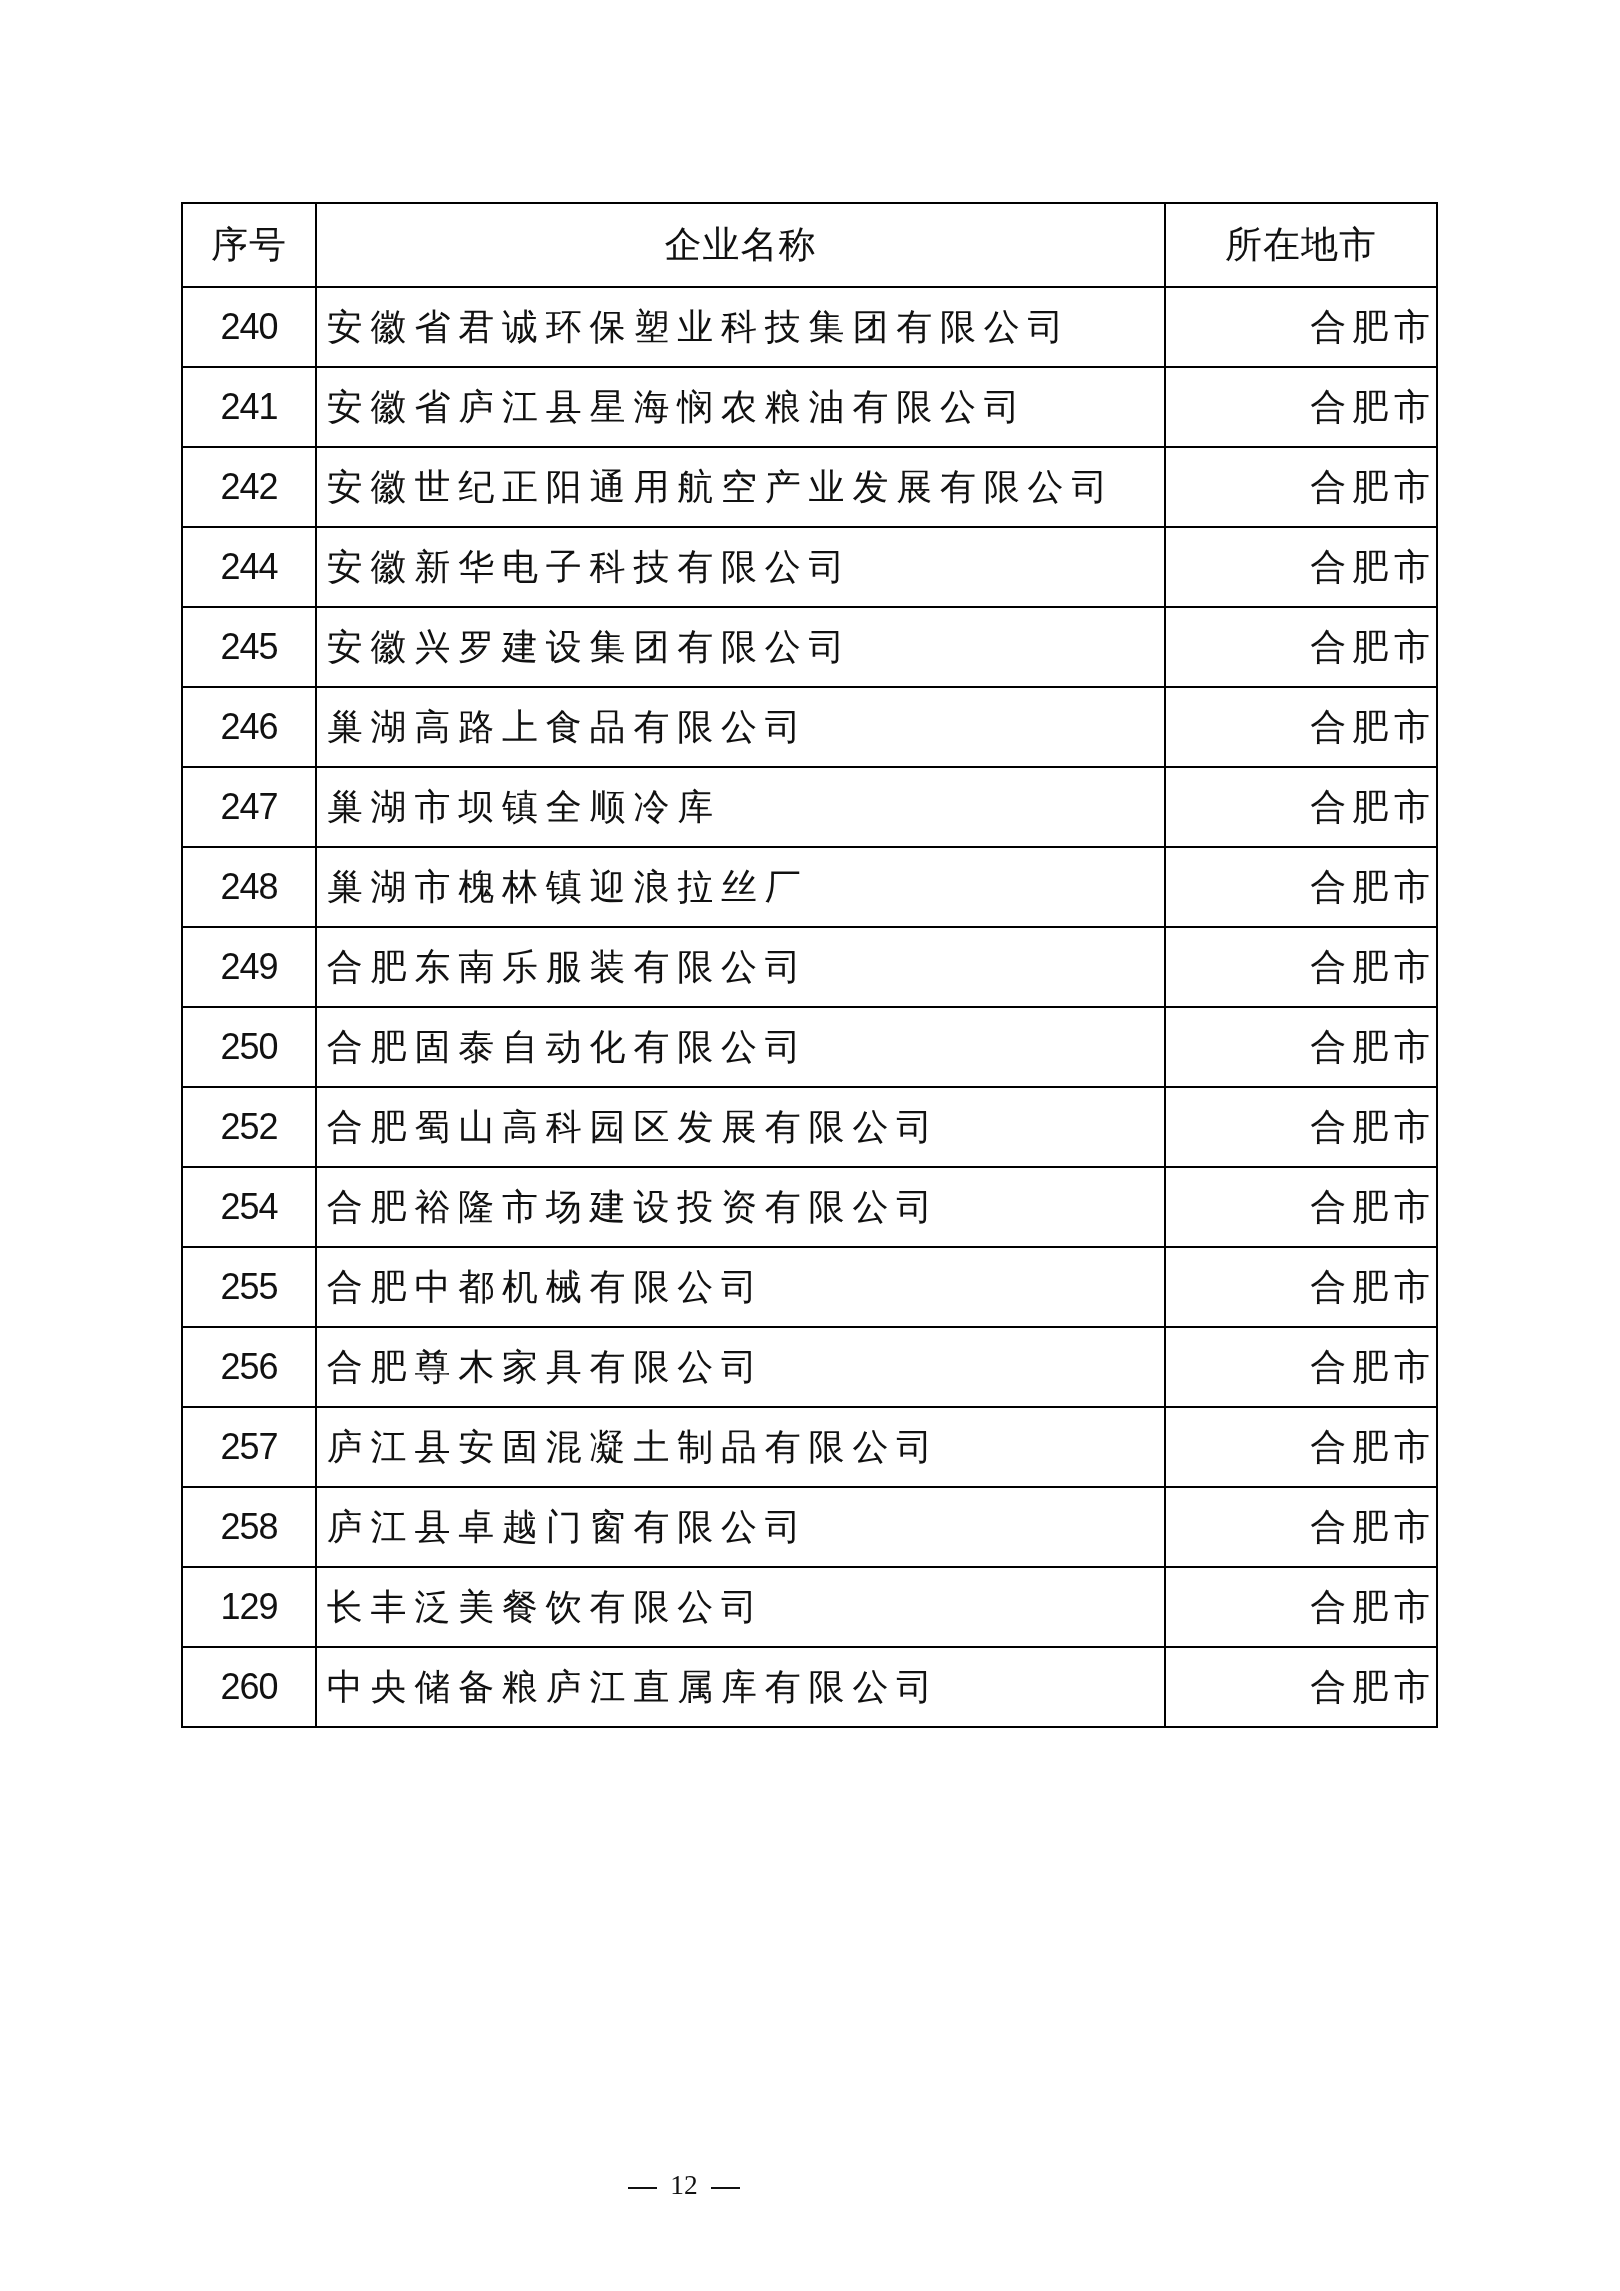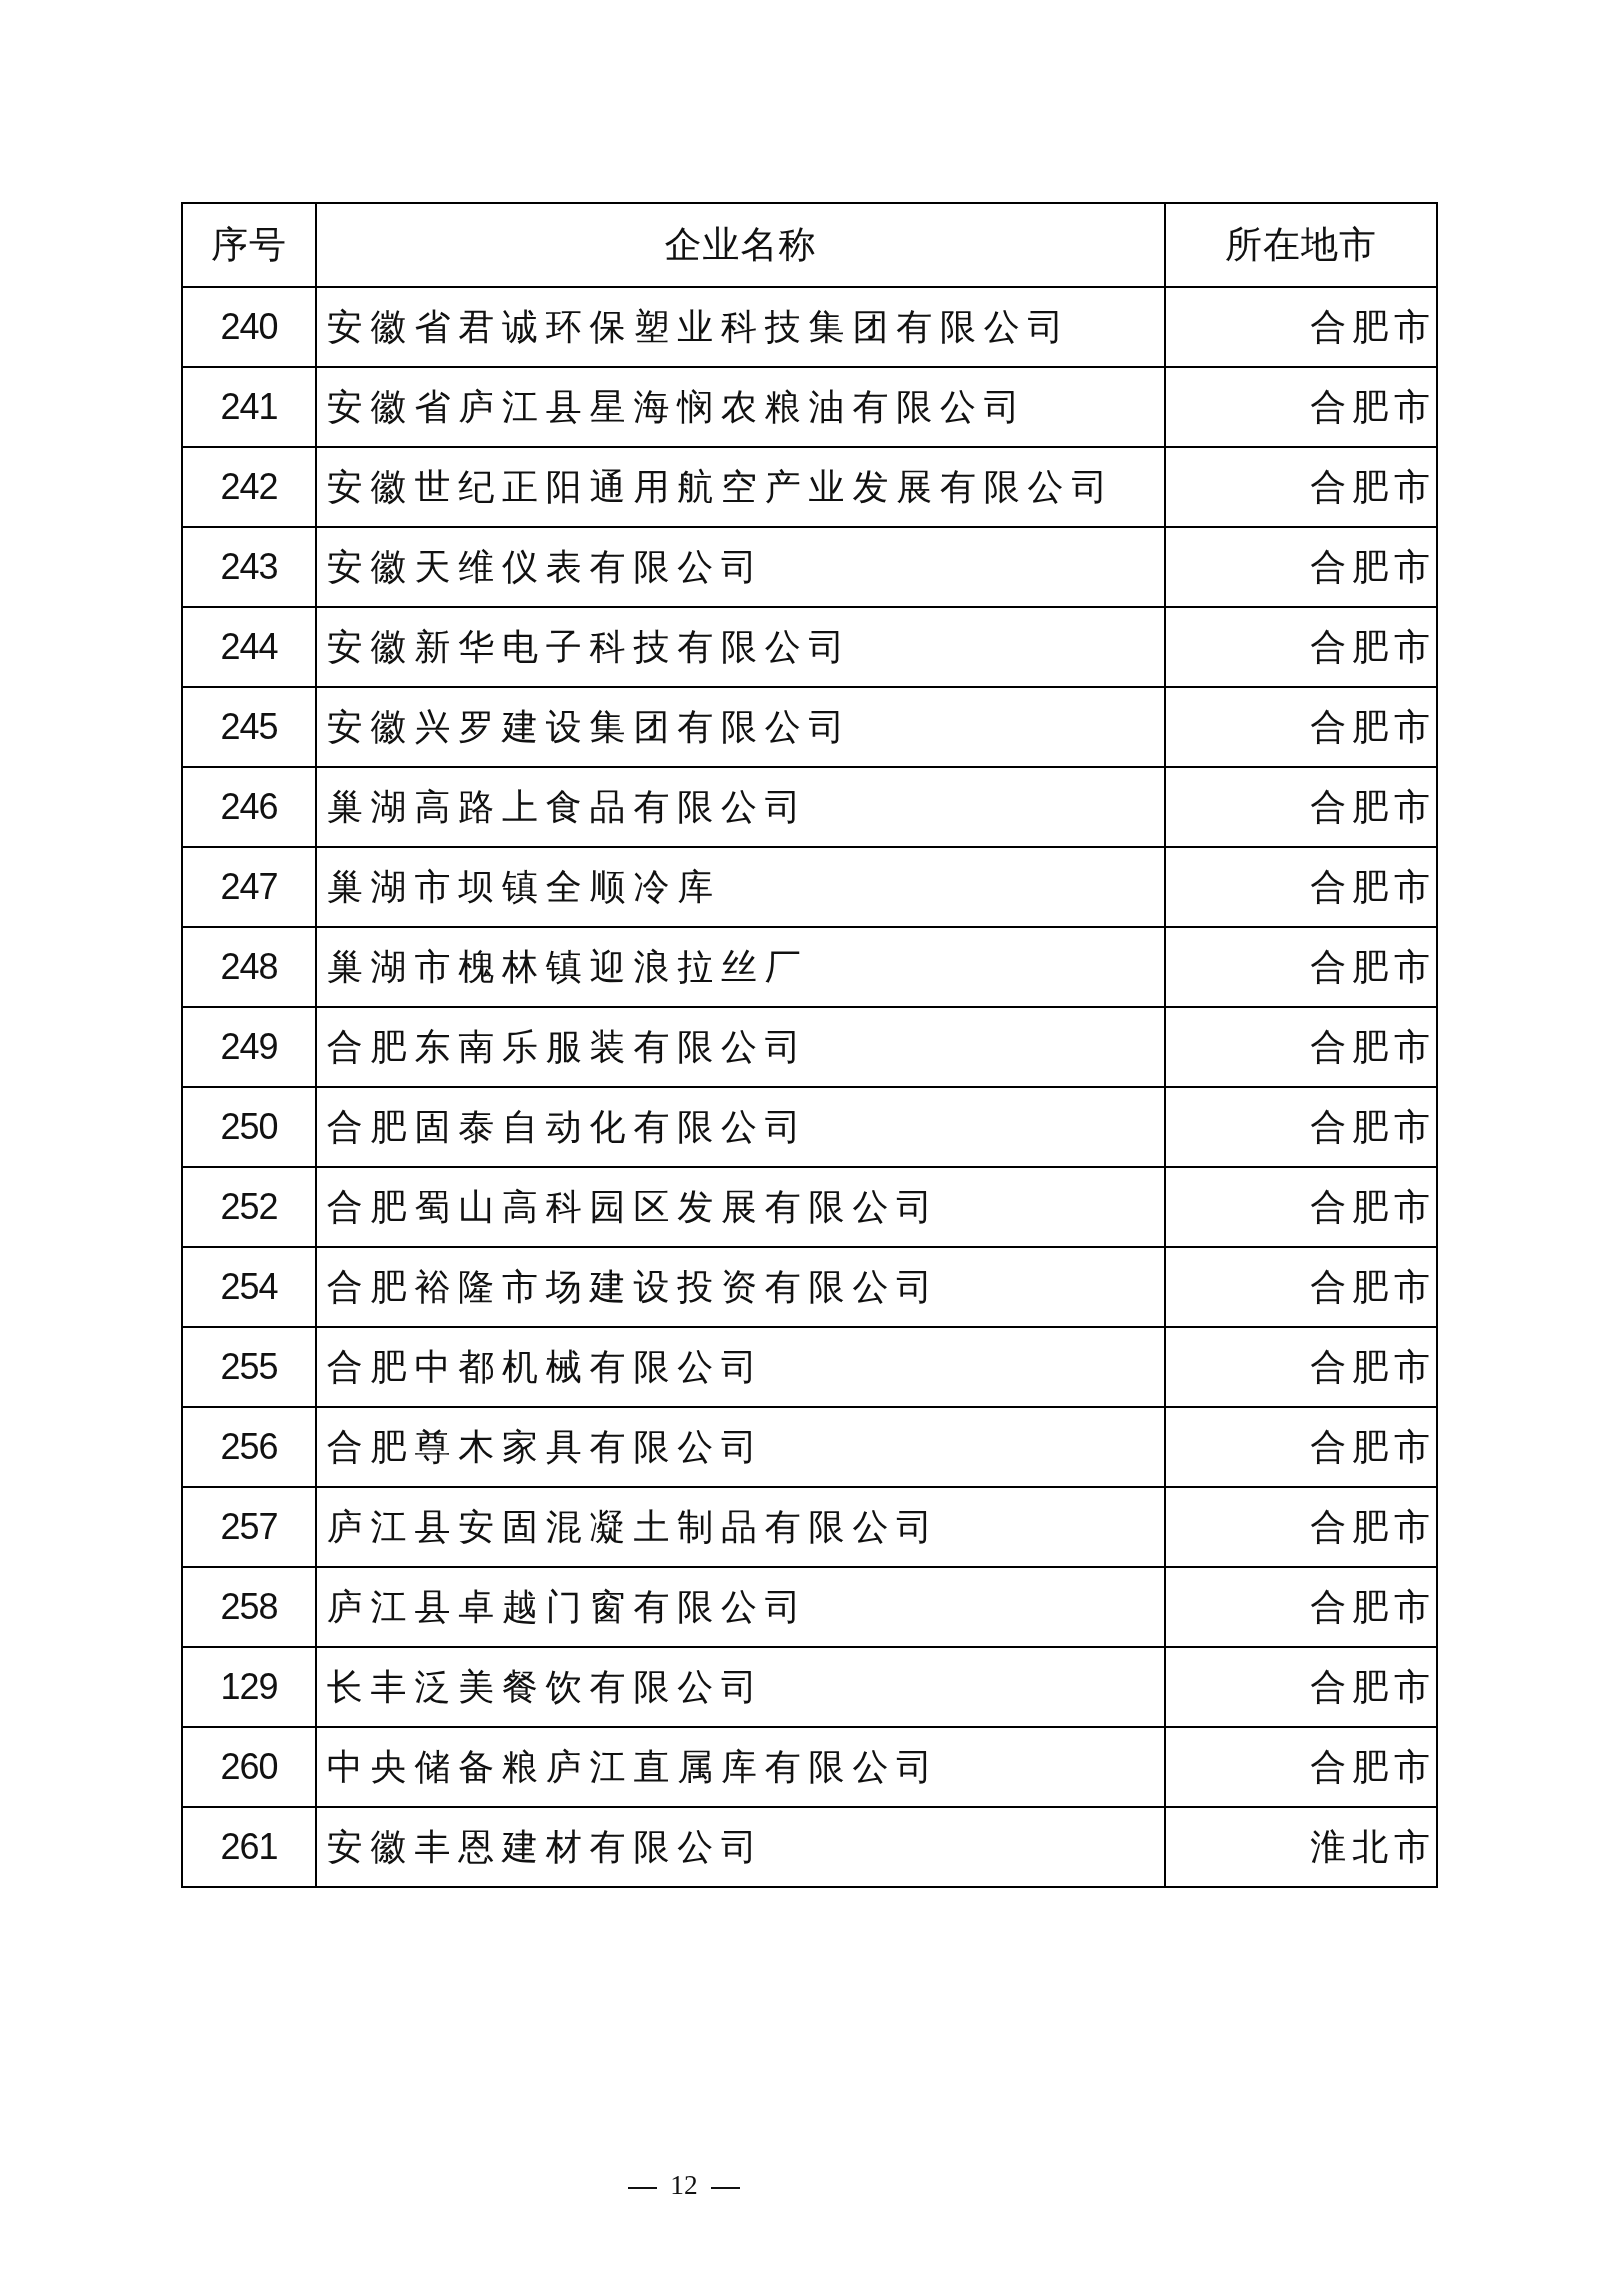--- a/index.html
+++ b/index.html
@@ -109,25 +109,20 @@
         <td class="cell-idx">241</td>
         <td class="cell-name">安徽省庐江县星海悯农粮油有限公司</td>
         <td class="cell-city">合肥市</td>
       </tr>
       <tr>
         <td class="cell-idx">242</td>
         <td class="cell-name">安徽世纪正阳通用航空产业发展有限公司</td>
         <td class="cell-city">合肥市</td>
       </tr>
       <tr>
-        <td class="cell-idx">243</td>
-        <td class="cell-name">安徽天维仪表有限公司</td>
-        <td class="cell-city">合肥市</td>
-      </tr>
-      <tr>
         <td class="cell-idx">244</td>
         <td class="cell-name">安徽新华电子科技有限公司</td>
         <td class="cell-city">合肥市</td>
       </tr>
       <tr>
         <td class="cell-idx">245</td>
         <td class="cell-name">安徽兴罗建设集团有限公司</td>
         <td class="cell-city">合肥市</td>
       </tr>
       <tr>
@@ -187,25 +182,20 @@
       </tr>
       <tr>
         <td class="cell-idx">129</td>
         <td class="cell-name">长丰泛美餐饮有限公司</td>
         <td class="cell-city">合肥市</td>
       </tr>
       <tr>
         <td class="cell-idx">260</td>
         <td class="cell-name">中央储备粮庐江直属库有限公司</td>
         <td class="cell-city">合肥市</td>
-      </tr>
-      <tr>
-        <td class="cell-idx">261</td>
-        <td class="cell-name">安徽丰恩建材有限公司</td>
-        <td class="cell-city">淮北市</td>
       </tr>
     </tbody>
 </table>
 
 <div class="page-number">
   <span class="dash"></span><span>12</span><span class="dash"></span>
 </div>
 
 
 </body></html>

